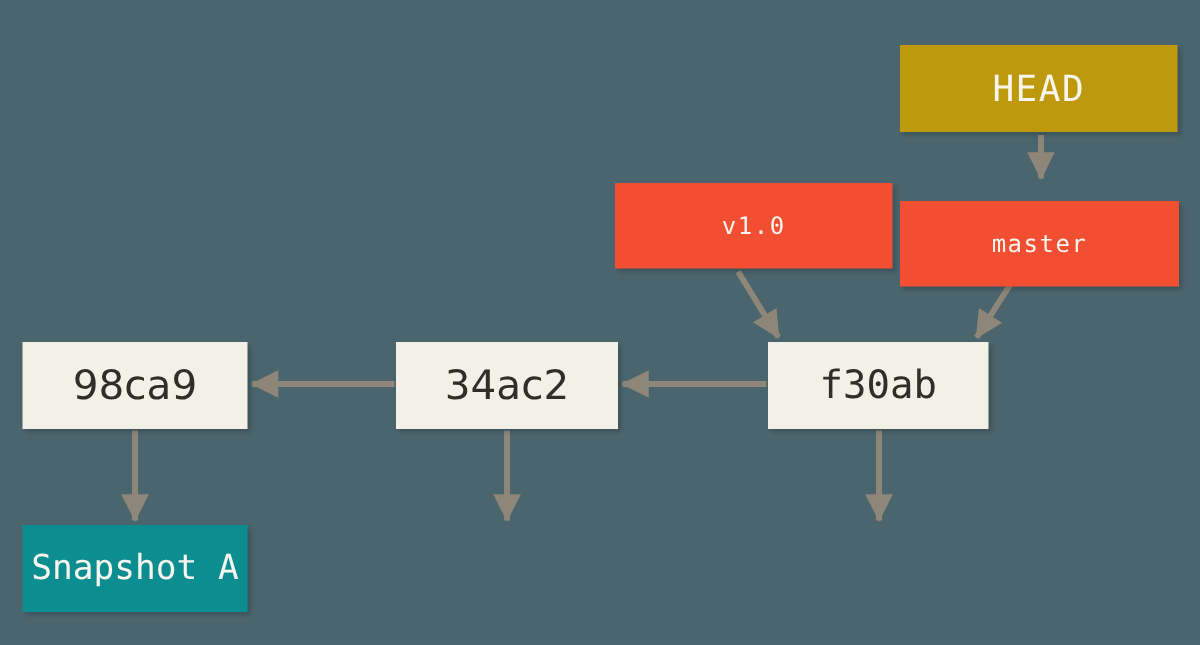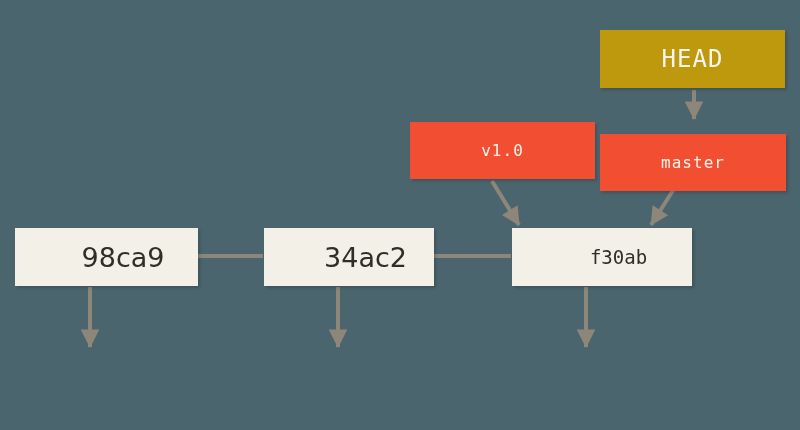--- a/index.html
+++ b/index.html
@@ -50,29 +50,28 @@
     left: 410px; top: 122px; width: 185px; height: 57px;
     background: var(--ref-bg, #F14E32);
   }
   .node.branch-node .label, .node.tag-node .label {
     font-family: "DejaVu Sans Mono", monospace;
     font-size: 16px; color: var(--light-text, #F7F5EE); letter-spacing: 1px;
   }
   
   .node.commit-node {
     background: var(--commit-bg, #F2F0E7);
-    padding-left: 33px;
   }
   .node.commit-node .label {
     font-size: 27px; color: var(--commit-text, #2F2E29);
   }
   .node.commit-a { left: 15px;  top: 228px; width: 150px; height: 58px; }
-  .node.commit-b { left: 264px; top: 228px; width: 137px; height: 58px; text-align: right; }
+  .node.commit-b { left: 264px; top: 228px; width: 148px; height: 58px; text-align: right; }
   .node.commit-c { left: 512px; top: 228px; width: 147px; height: 58px; }
-  .node.commit-c .label { font-family: "DejaVu Sans Mono", monospace; font-size: 19px; }
+  .node.commit-c .label { font-family: "DejaVu Sans Mono", monospace; font-size: 26px; }
   
   .node.snapshot-node {
     background: var(--snapshot-bg, #0C8D90);
   }
   .node.snapshot-node .label {
     font-family: "DejaVu Sans Mono", monospace;
     font-size: 23px; color: var(--light-text, #F7F5EE);
   }
   .node.snap-a { left: 15px;  top: 350px; width: 150px; height: 58px; }
   .node.snap-b { left: 263px; top: 350px; width: 150px; height: 58px; }
@@ -121,16 +120,19 @@
   </div>
 
   <div class="node commit-node commit-b">
     <span class="label">34ac2</span>
   </div>
 
   <div class="node commit-node commit-c">
     <span class="label">f30ab</span>
   </div>
 
+  <div class="node snapshot-node snap-a">
+    <span class="label">Snapshot A</span>
+  </div>
 
 
 
 </div>
 
 </body></html>

